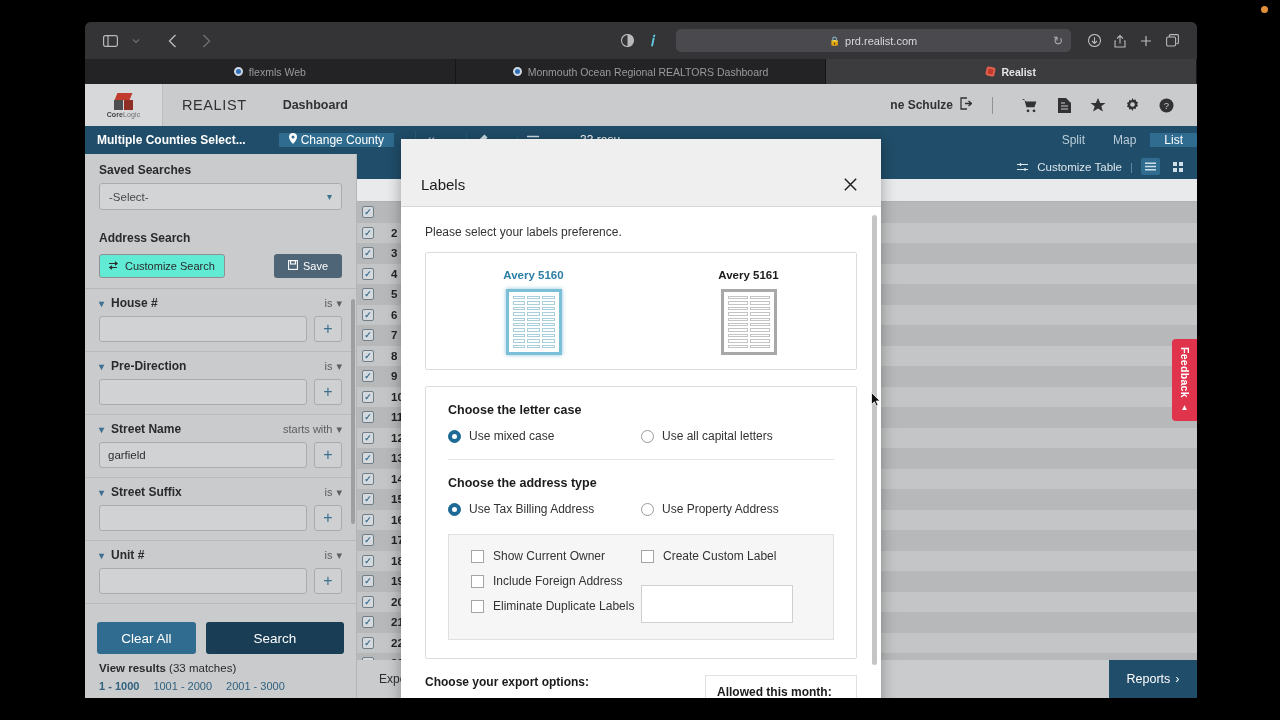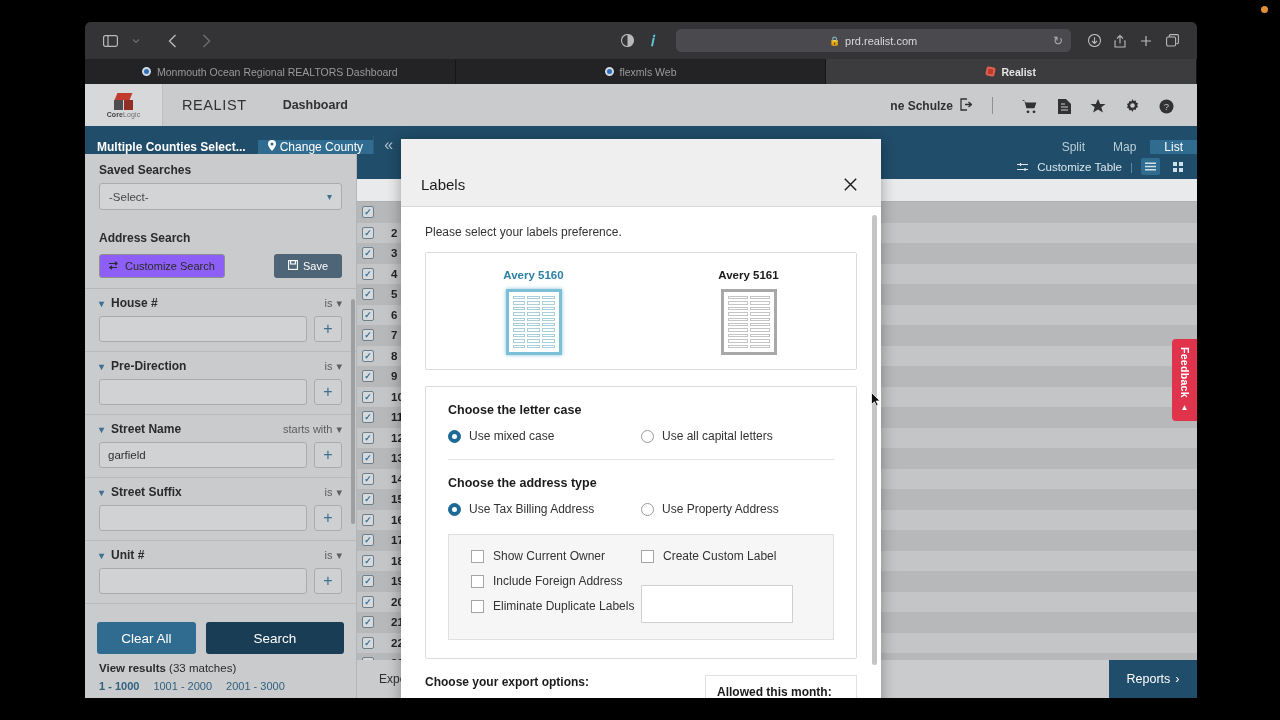--- a/index.html
+++ b/index.html
@@ -54,27 +54,27 @@
   .cl-mark { width: 21px; height: 17px; position: relative; }
   .cl-mark i { position: absolute; display: block; }
   .cl-mark .t { top: 0; left: 3px; width: 15px; height: 7px; background: #c0392b;
     transform: skewX(-22deg); }
   .cl-mark .l { bottom: 0; left: 1px; width: 9px; height: 10px; background: #4a4a4c; }
   .cl-mark .r { bottom: 0; right: 1px; width: 9px; height: 10px; background: #8c2a20; }
   .cl-text { font-size: 7px; font-weight: bold; color: #3c3c3e; margin-top: 1px; letter-spacing: .1px; }
   .cl-text em { font-style: normal; color: #6b6b6d; font-weight: normal; }
   .brand { font-size: 14.5px; color: #2e2e30; margin-left: 19px; letter-spacing: .6px; }
   .navlink { font-size: 12.5px; color: #2e2e30; font-weight: bold; margin-left: 36px; }
-  .hdr-right { margin-left: auto; display: flex; align-items: flex-end; gap: 0; padding-right: 14px; }
+  .hdr-right { margin-left: auto; display: flex; align-items: center; gap: 0; padding-right: 14px; }
   .user { font-size: 12px; font-weight: bold; color: #2e2e30; display: flex; align-items: center; gap: 6px; }
   .vdiv { width: 1px; height: 17px; background: #8e8f90; margin: 0 20px; }
   .hicon { width: 34px; display: flex; align-items: center; justify-content: center; color: #2e2e30; }
 
   
-  .subbar { height: 28px; background: #1c4a66; display: flex; align-items: flex-end; color: #fff; }
+  .subbar { height: 28px; background: #1c4a66; display: flex; align-items: center; color: #fff; gap: 21px; }
   .county { display: flex; align-items: center; padding: 0 12px; font-size: 12px; font-weight: bold;
     white-space: nowrap; }
   .change-county { display: flex; align-items: center; gap: 4px; background: #2c6a8d; padding: 0 10px;
     font-size: 12px; }
   .sb-icon { width: 30px; display: flex; align-items: center; justify-content: center;
     border-left: 1px solid #2a5a77; color: #cfe0ea; }
   .sb-icon.collapse { color: #aebecb; }
   .results-count { display: flex; align-items: center; padding: 0 12px; font-size: 12px;
     white-space: nowrap; }
   .subbar-right { margin-left: auto; display: flex; align-items: stretch; }
@@ -90,21 +90,21 @@
   .stabs { display: flex; height: 29px; }
   .stab { flex: 1; display: flex; align-items: center; justify-content: center; font-size: 11.5px;
     font-weight: bold; letter-spacing: .4px; color: #3a3b3c; }
   .stab.active { background: #1c4a66; color: #fff; }
   .s-section { padding: 9px 14px 10px; }
   .s-label { font-size: 12px; font-weight: bold; color: #262728; margin-bottom: 6px; }
   .select { height: 27px; background: #d3d4d5; border: 1px solid #a9aaab; border-radius: 3px;
     display: flex; align-items: center; padding: 0 9px; font-size: 11.5px; color: #444; }
   .select .chev { margin-left: auto; color: #3b6e8f; font-size: 10px; }
   .s-row { display: flex; align-items: center; justify-content: space-between; margin-top: 9px; }
-  .btn-outline { height: 24px; border: 1px solid #8d8e8f; border-radius: 3px; background: #8b5cf6;
+  .btn-outline { height: 24px; border: 1px solid #8d8e8f; border-radius: 3px; background: #5eead4;
     font-size: 11px; color: #262728; display: flex; align-items: center; gap: 5px; padding: 0 9px; }
   .btn-save { height: 24px; background: #4b6275; border-radius: 3px; color: #fff; font-size: 11px;
     display: flex; align-items: center; gap: 5px; padding: 0 14px; }
   .fields { flex: 1; overflow: hidden; border-top: 1px solid #b5b6b7; }
   .field { border-bottom: 1px solid #b8b9ba; padding: 7px 14px 9px; }
   .field-hd { display: flex; align-items: center; font-size: 12px; font-weight: bold; color: #262728; }
   .caret { color: #3b6e8f; font-size: 10px; margin-right: 7px; }
   .op { margin-left: auto; font-size: 11px; font-weight: normal; color: #5a5b5c; display: flex;
     align-items: center; gap: 4px; }
   .field-in { display: flex; gap: 7px; margin-top: 6px; }
@@ -290,25 +290,25 @@
       <svg width="13" height="13" viewBox="0 0 13 13" fill="none" stroke="currentColor" stroke-width="1.1">
           <rect x="0.6" y="3" width="9" height="9" rx="1.4"></rect>
           <path d="M3.4 3V1.6a1 1 0 011-1h7a1 1 0 011 1v7a1 1 0 01-1 1H10.5"></path>
         </svg>
     </div>
   </div>
 
   <div class="tabstrip">
     <div class="btab">
       <span class="favicon"></span>
-      <span>Monmouth Ocean Regional REALTORS Dashboard</span>
+      <span>flexmls Web</span>
     </div>
     <div class="btab">
       <span class="favicon"></span>
-      <span>flexmls Web</span>
+      <span>Monmouth Ocean Regional REALTORS Dashboard</span>
     </div>
     <div class="btab active">
       <span class="favicon realist"></span>
       <span>Realist</span>
     </div>
   </div>
 
   <div class="app">
 
     <div class="app-header">

